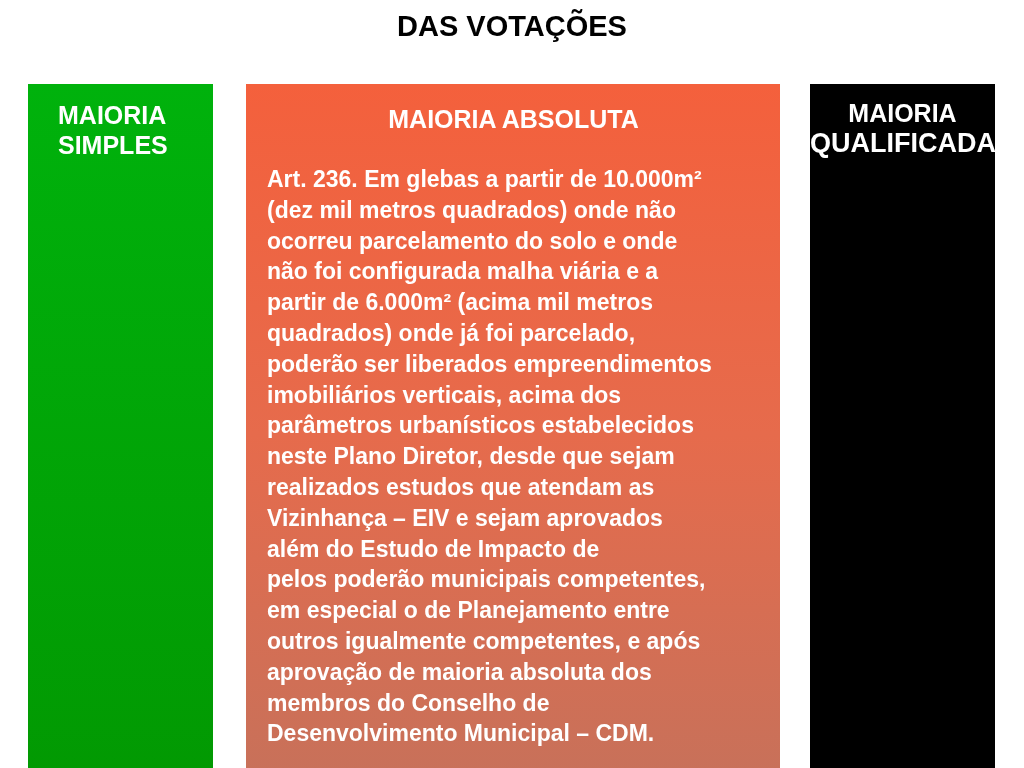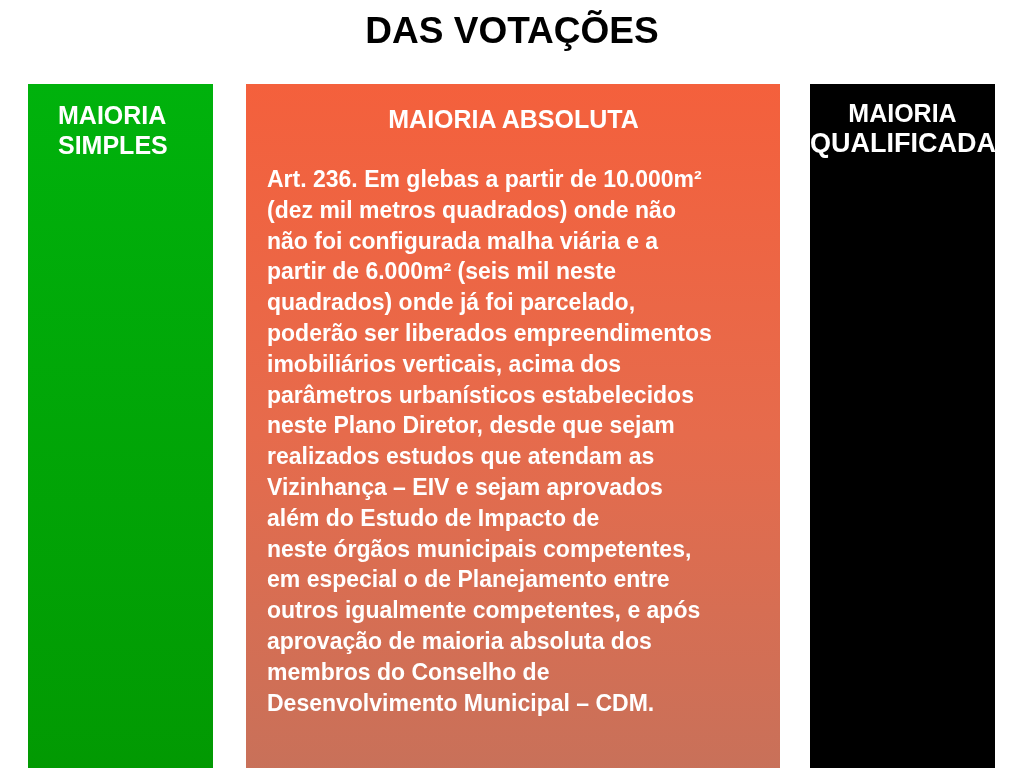--- a/index.html
+++ b/index.html
@@ -14,21 +14,21 @@
     height: 768px;
     background: #ffffff;
     overflow: hidden;
   }
   .slide-title {
     position: absolute;
     top: 10px;
     left: 0;
     width: 1024px;
     text-align: center;
-    font-size: 37px;
+    font-size: 29px;
     font-weight: bold;
     color: #000000;
     letter-spacing: 0px;
   }
   .column {
     position: absolute;
     top: 84px;
     height: 700px;
     box-sizing: border-box;
     color: #ffffff;
@@ -91,31 +91,32 @@
       <div>MAIORIA</div>
       <div>SIMPLES</div>
     </div>
   </div>
 
   <div class="column col-absoluta" style="background: linear-gradient(rgb(244, 96, 60) 0%, rgb(230, 107, 76) 50%, rgb(199, 113, 90) 100%);">
     <div class="col-heading">MAIORIA ABSOLUTA</div>
     <div class="body-text">
       <div class="body-line">Art. 236. Em glebas a partir de 10.000m²</div>
       <div class="body-line">(dez mil metros quadrados) onde não</div>
+      <div class="body-line">ocorreu parcelamento do solo e onde</div>
       <div class="body-line">não foi configurada malha viária e a</div>
-      <div class="body-line">partir de 6.000m² (seis mil neste</div>
+      <div class="body-line">partir de 6.000m² (acima mil metros</div>
       <div class="body-line">quadrados) onde já foi parcelado,</div>
       <div class="body-line">poderão ser liberados empreendimentos</div>
       <div class="body-line">imobiliários verticais, acima dos</div>
       <div class="body-line">parâmetros urbanísticos estabelecidos</div>
       <div class="body-line">neste Plano Diretor, desde que sejam</div>
       <div class="body-line">realizados estudos que atendam as</div>
       <div class="body-line">Vizinhança – EIV e sejam aprovados</div>
       <div class="body-line">além do Estudo de Impacto de</div>
-      <div class="body-line">neste órgãos municipais competentes,</div>
+      <div class="body-line">pelos poderão municipais competentes,</div>
       <div class="body-line">em especial o de Planejamento entre</div>
       <div class="body-line">outros igualmente competentes, e após</div>
       <div class="body-line">aprovação de maioria absoluta dos</div>
       <div class="body-line">membros do Conselho de</div>
       <div class="body-line">Desenvolvimento Municipal – CDM.</div>
     </div>
   </div>
 
   <div class="column col-qualificada" style="background: rgb(0, 0, 0);">
     <div class="line1">MAIORIA</div>

